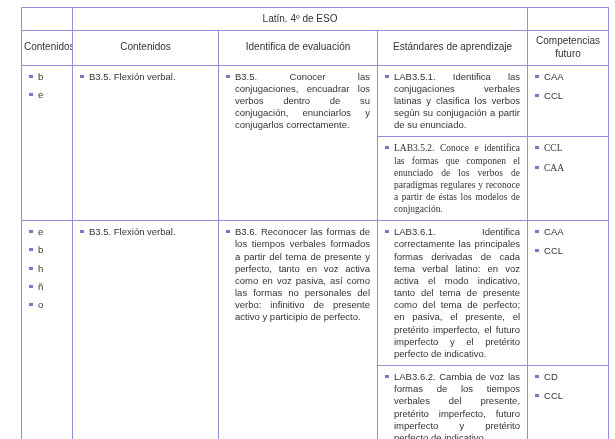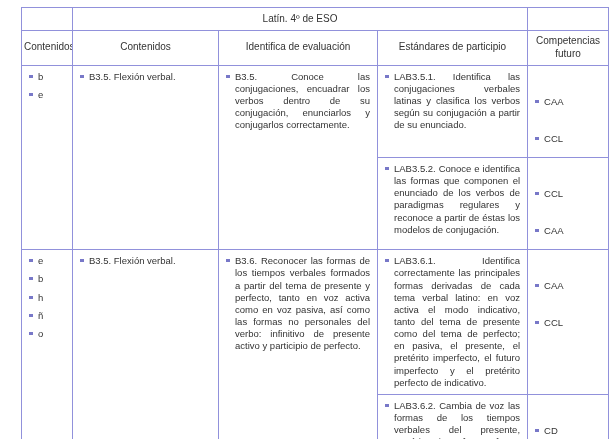--- a/index.html
+++ b/index.html
@@ -54,23 +54,23 @@
   .bullet {
     flex: 0 0 auto;
     width: 4px;
     height: 3px;
     background: #7878c8;
     margin-top: 4px;
     margin-right: 5px;
   }
   .li-text { flex: 1 1 auto; min-width: 0; }
   .obj .li { margin-bottom: 6px; }
-  .comp .li { margin-bottom: 7px; margin-top: 25px; }
+  .comp .li { margin-bottom: 7px; }
   .h-est1a td { height: 48px; }
-  .h-est1b td { height: 56px; }
+  .h-est1b td { height: 56px; font-family: Liberation Serif, serif; }
   .h-est2a td { height: 103px; }
   .h-est2b td { height: 58px; }
 </style>
 </head>
 <body>
 
 <div class="table-wrap">
 <table>
   <colgroup>
     <col style="width:51px">
@@ -84,21 +84,21 @@
     <tr class="title-row">
       <td></td>
       <td colspan="3">Latín. 4º de ESO</td>
       <td></td>
     </tr>
 
     <tr>
       <th>Contenidos</th>
       <th>Contenidos</th>
       <th>Identifica de evaluación</th>
-      <th>Estándares de participio</th>
+      <th>Estándares de aprendizaje</th>
       <th>Competencias futuro</th>
     </tr>
 
     <tr class="h-est1a">
       <td rowspan="2" class="obj">
         <div class="li">
           <span class="bullet"></span>
           <span class="li-text">b</span>
         </div>
         <div class="li">
@@ -108,21 +108,21 @@
       </td>
       <td rowspan="2">
         <div class="li">
           <span class="bullet"></span>
           <span class="li-text">B3.5. Flexión verbal.</span>
         </div>
       </td>
       <td rowspan="2">
         <div class="li just">
           <span class="bullet"></span>
-          <span class="li-text">B3.5. Conoce las conjugaciones, encuadrar los verbos dentro de su conjugación, enunciarlos y conjugarlos correctamente.</span>
+          <span class="li-text">B3.5. Conocer las conjugaciones, encuadrar los verbos dentro de su conjugación, enunciarlos y conjugarlos correctamente.</span>
         </div>
       </td>
       <td>
         <div class="li just">
           <span class="bullet"></span>
           <span class="li-text">LAB3.5.1. Identifica las conjugaciones verbales latinas y clasifica los verbos según su conjugación a partir de su enunciado.</span>
         </div>
       </td>
       <td class="comp">
         <div class="li">

